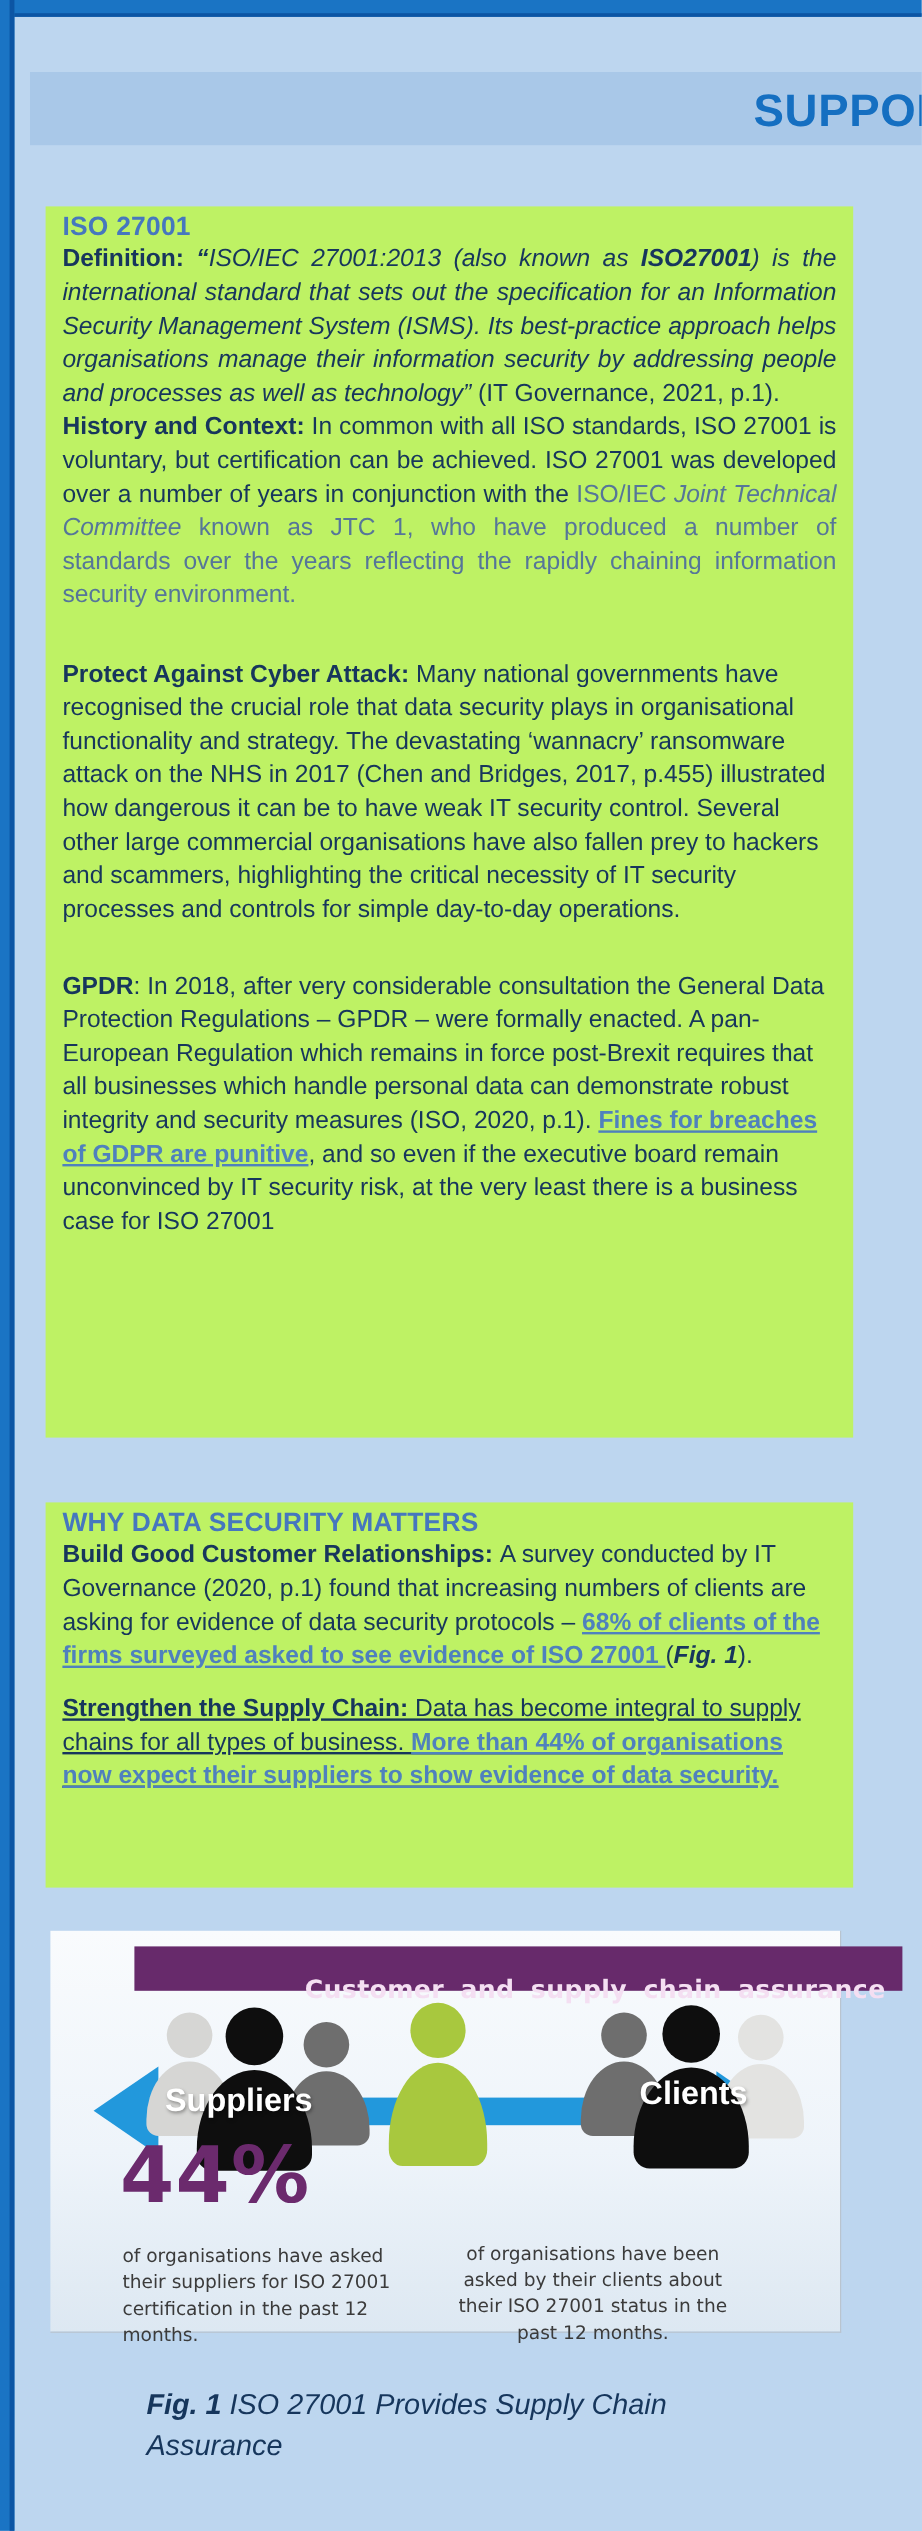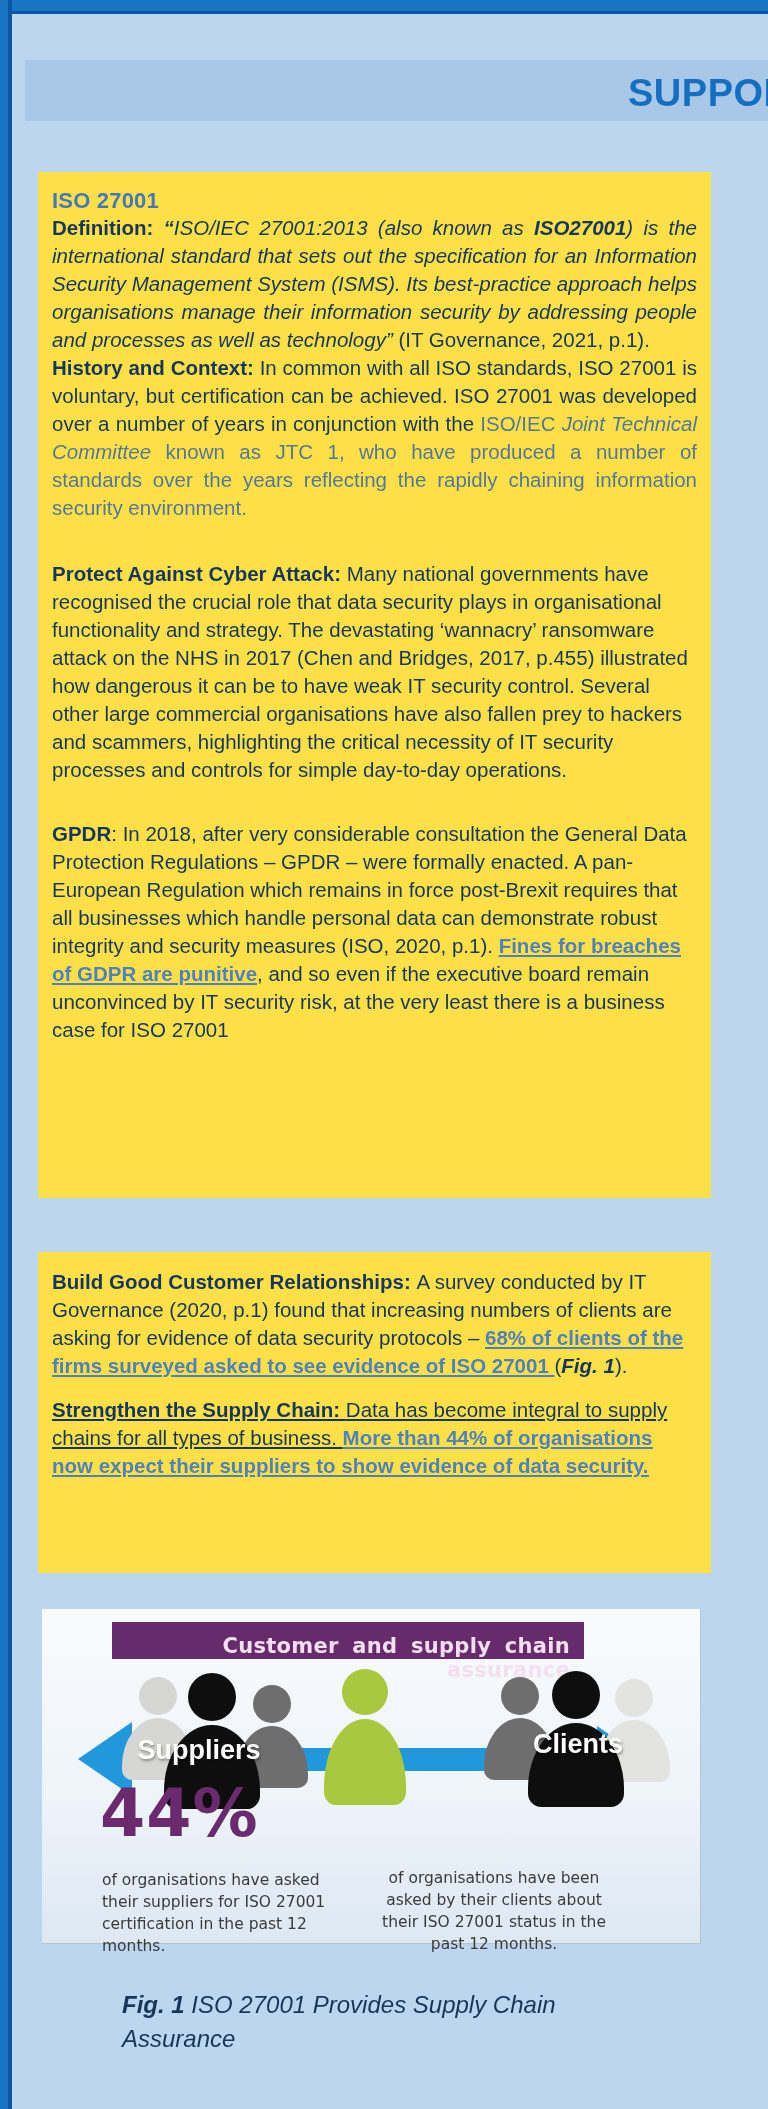--- a/index.html
+++ b/index.html
@@ -22,22 +22,22 @@
     position:absolute;left:25px;top:60px;width:743px;height:61px;
     background:#a9c8e8;overflow:hidden;
   }
   .title-text{
     position:absolute;left:603px;top:12px;
     font-size:38px;font-weight:800;color:#156fc1;
     white-space:nowrap;letter-spacing:0.5px;
   }
   .panel-blue{
     position:absolute;left:38px;width:673px;
-    background:#fde047;box-sizing:border-box;
-    padding:16px 14px 0 14px;
+    background:#bef264;box-sizing:border-box;
+    padding:4px 14px 0 14px;
   }
   #iso-panel{top:172px;height:1026px;}
   #why-panel{top:1252px;height:321px;}
   .panel-heading{
     font-size:22px;font-weight:700;color:#4677be;
     line-height:26px;letter-spacing:0.2px;
   }
   .para{
     font-size:20.5px;line-height:28px;color:#17365c;
   }
@@ -54,24 +54,24 @@
     color:#4f81bd;font-weight:700;text-decoration:underline;cursor:pointer;
   }
   
   #infographic{
     position:absolute;left:42px;top:1609px;width:658px;height:334px;
     background:linear-gradient(180deg,#f9fbfd 0%,#eef4fa 55%,#dde8f2 100%);
     border-right:1px solid #b9c4cf;border-bottom:1px solid #b9c4cf;
     font-family:"DejaVu Sans",sans-serif;
   }
   .purple-banner{
-    position:absolute;left:70px;top:13px;width:472px;height:37px;
+    position:absolute;left:70px;top:13px;width:640px;height:37px;
     background:#672a6b;box-sizing:border-box;
     color:#f4dff2;font-size:21px;font-weight:600;
-    text-align:right;padding:12px 14px 0 0;
+    text-align:right;padding:24px 14px 0 0;
     word-spacing:6px;letter-spacing:0.3px;
   }
   .arrow-bar{
     position:absolute;left:88px;top:139px;width:467px;height:23px;
     background:#2298dc;z-index:1;
   }
   .arrow-left{
     position:absolute;left:36px;top:113px;width:0;height:0;z-index:1;
     border-top:37px solid transparent;border-bottom:37px solid transparent;
     border-right:54px solid #2298dc;
@@ -148,20 +148,21 @@
   <div class="para m38">
     <span class="bold">Protect Against Cyber Attack: </span><span>Many national governments have recognised the crucial role that data security plays in organisational functionality and strategy. The devastating ‘wannacry’ ransomware attack on the NHS in 2017 (Chen and Bridges, 2017, p.455) illustrated how dangerous it can be to have weak IT security control. Several other large commercial organisations have also fallen prey to hackers and scammers, highlighting the critical necessity of IT security processes and controls for simple day-to-day operations.</span>
   </div>
 
   <div class="para m36">
     <span class="bold">GPDR</span><span>: In 2018, after very considerable consultation the General Data Protection Regulations – GPDR – were formally enacted.  A pan-European Regulation which remains in force post-Brexit requires that all businesses which handle personal data can demonstrate robust integrity and security measures (ISO, 2020, p.1). </span><span class="doc-link">Fines for breaches of GDPR are punitive</span><span>, and so even if the executive board remain unconvinced by IT security risk, at the very least there is a business case for ISO 27001</span>
   </div>
 </div>
 
 <div class="panel-blue" id="why-panel">
+  <div class="panel-heading">WHY DATA SECURITY MATTERS</div>
 
   <div class="para m34">
     <span class="bold">Build Good Customer Relationships: </span><span>A survey conducted by IT Governance (2020, p.1) found that increasing numbers of clients are asking for evidence of data security protocols – </span><span class="doc-link">68% of clients of the firms surveyed asked to see evidence of ISO 27001 </span><span>(</span><span class="bold-ital">Fig. 1</span><span>).</span>
   </div>
 
   <div class="para m28">
     <span class="bold">Strengthen the Supply Chain: </span><span>Data has become integral to supply chains for all types of business. </span><span class="doc-link">More than 44% of organisations now expect their suppliers to show evidence of data security.</span>
   </div>
 </div>
 

